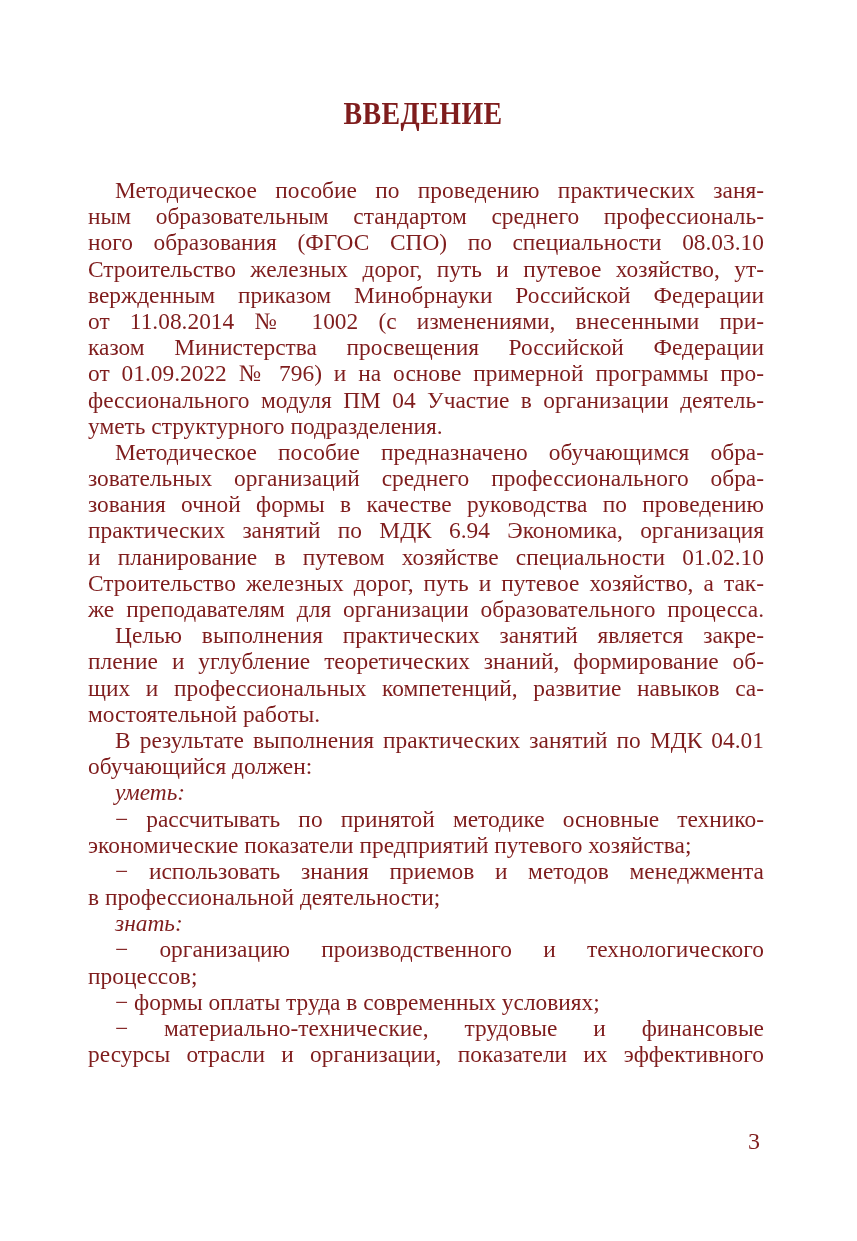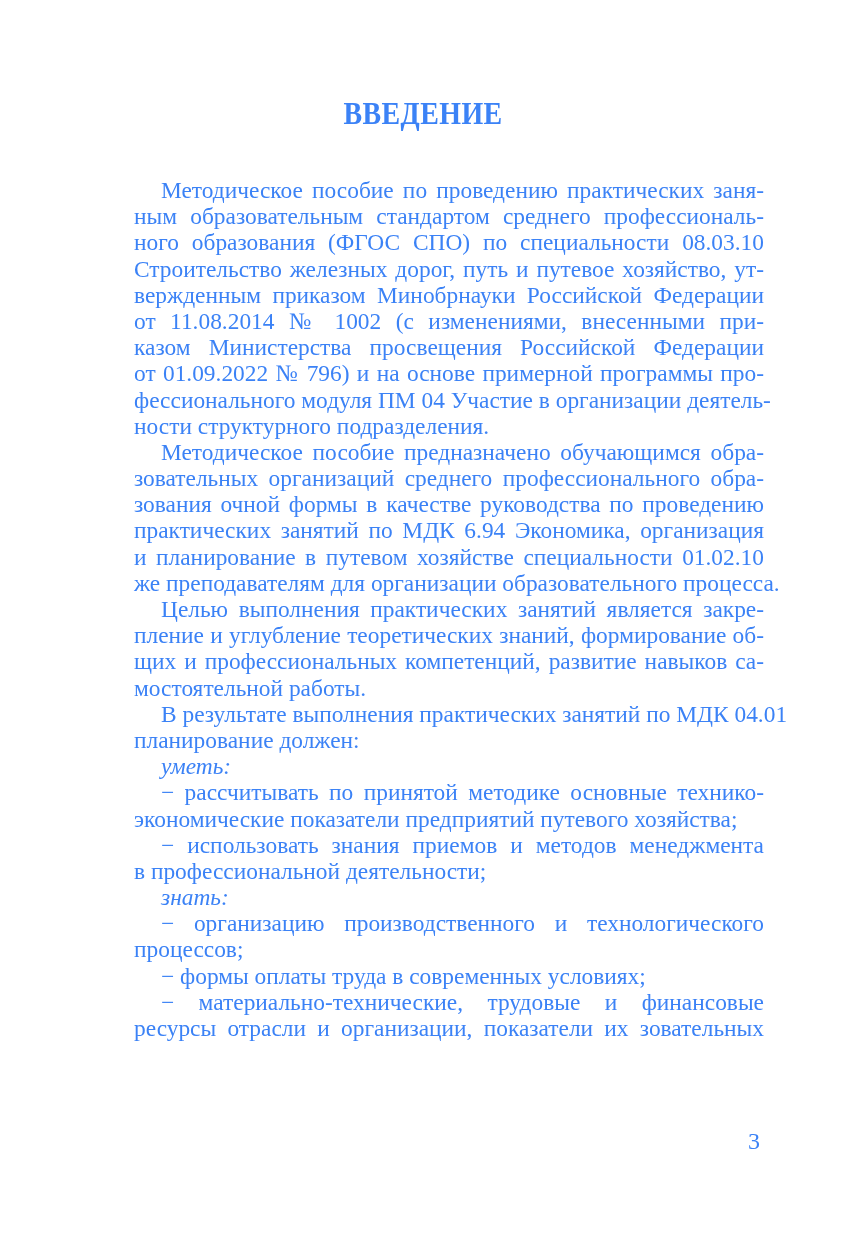--- a/index.html
+++ b/index.html
@@ -1,34 +1,33 @@
 <!DOCTYPE html>
 <html><head>
 <meta charset="utf-8">
 <style>
   html, body { margin: 0; padding: 0; background: #ffffff; }
   body { width: 857px; height: 1241px; position: relative; overflow: hidden; }
   .page {
     position: absolute; left: 0; top: 0; width: 857px; height: 1241px;
-    background: #ffffff; color: #3b82f6;
+    background: #ffffff; color: #7f1d1d;
     font-family: "Liberation Serif", "DejaVu Serif", serif;
   }
   .title {
     position: absolute; left: 0; top: 96px; width: 846px;
     text-align: center; font-weight: bold; font-size: 31px;
     letter-spacing: 0.5px; transform: scaleX(0.9); transform-origin: center;
   }
   .body {
     position: absolute; left: 88px; top: 177px; width: 676px;
     font-size: 23.4px; line-height: 26.2px;
   }
   .line {
     display: block; white-space: nowrap; text-align: justify; text-align-last: justify;
     height: 26.2px;
-    margin-left: 46px;
   }
   .line.last { text-align-last: left; }
   .indent { padding-left: 27px; }
   .ital { font-style: italic; font-weight: normal; }
   .pagenum {
     position: absolute; left: 748px; top: 1128px; font-size: 24px;
   }
 </style>
 </head>
 <body>
@@ -38,39 +37,40 @@
   <div class="body" id="body">
       <span class="line indent">Методическое пособие по проведению практических заня-</span>
       <span class="line">ным образовательным стандартом среднего профессиональ-</span>
       <span class="line">ного образования (ФГОС СПО) по специальности 08.03.10</span>
       <span class="line">Строительство железных дорог, путь и путевое хозяйство, ут-</span>
       <span class="line">вержденным приказом Минобрнауки Российской Федерации</span>
       <span class="line">от 11.08.2014 № 1002 (с изменениями, внесенными при-</span>
       <span class="line">казом Министерства просвещения Российской Федерации</span>
       <span class="line">от 01.09.2022 № 796) и на основе примерной программы про-</span>
       <span class="line">фессионального модуля ПМ 04 Участие в организации деятель-</span>
-      <span class="line last">ности структурного подразделения.</span>
+      <span class="line last">уметь структурного подразделения.</span>
       <span class="line indent">Методическое пособие предназначено обучающимся обра-</span>
       <span class="line">зовательных организаций среднего профессионального обра-</span>
       <span class="line">зования очной формы в качестве руководства по проведению</span>
       <span class="line">практических занятий по МДК 6.94 Экономика, организация</span>
       <span class="line">и планирование в путевом хозяйстве специальности 01.02.10</span>
+      <span class="line">Строительство железных дорог, путь и путевое хозяйство, а так-</span>
       <span class="line">же преподавателям для организации образовательного процесса.</span>
       <span class="line indent">Целью выполнения практических занятий является закре-</span>
       <span class="line">пление и углубление теоретических знаний, формирование об-</span>
       <span class="line">щих и профессиональных компетенций, развитие навыков са-</span>
       <span class="line last">мостоятельной работы.</span>
       <span class="line indent">В результате выполнения практических занятий по МДК 04.01</span>
-      <span class="line last">планирование должен:</span>
+      <span class="line last">обучающийся должен:</span>
       <span class="line indent last ital">уметь:</span>
       <span class="line indent">− рассчитывать по принятой методике основные технико-</span>
       <span class="line last">экономические показатели предприятий путевого хозяйства;</span>
       <span class="line indent">− использовать знания приемов и методов менеджмента</span>
       <span class="line last">в профессиональной деятельности;</span>
       <span class="line indent last ital">знать:</span>
       <span class="line indent">− организацию производственного и технологического</span>
       <span class="line last">процессов;</span>
       <span class="line indent last">− формы оплаты труда в современных условиях;</span>
       <span class="line indent">− материально-технические, трудовые и финансовые</span>
-      <span class="line">ресурсы отрасли и организации, показатели их зовательных</span>
+      <span class="line">ресурсы отрасли и организации, показатели их эффективного</span>
     </div>
   <div class="pagenum">3</div>
 </div>
 
 </body></html>

